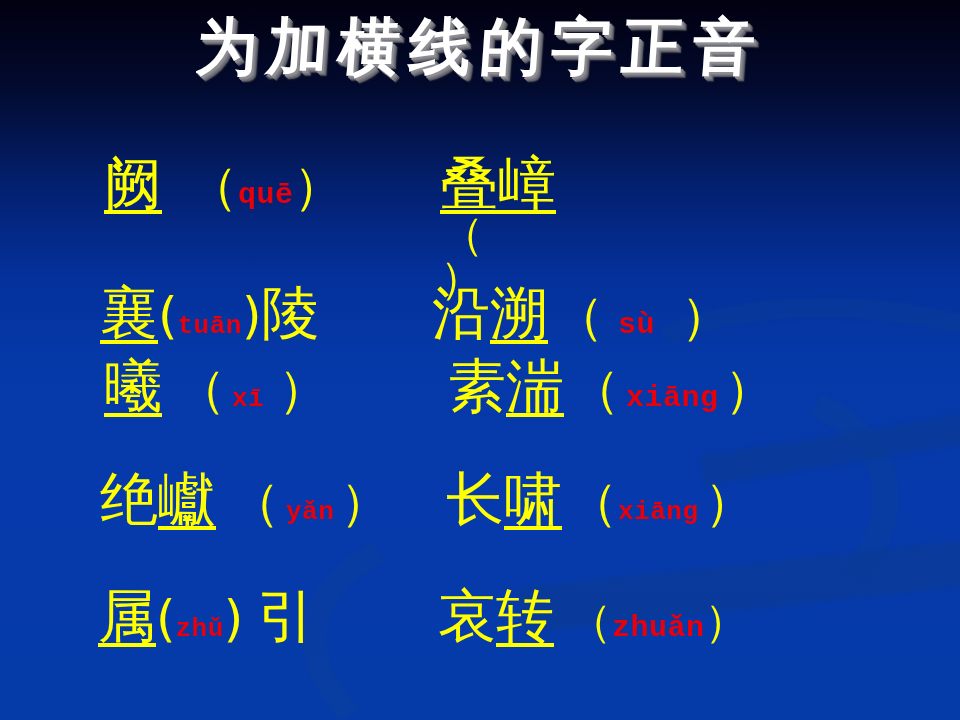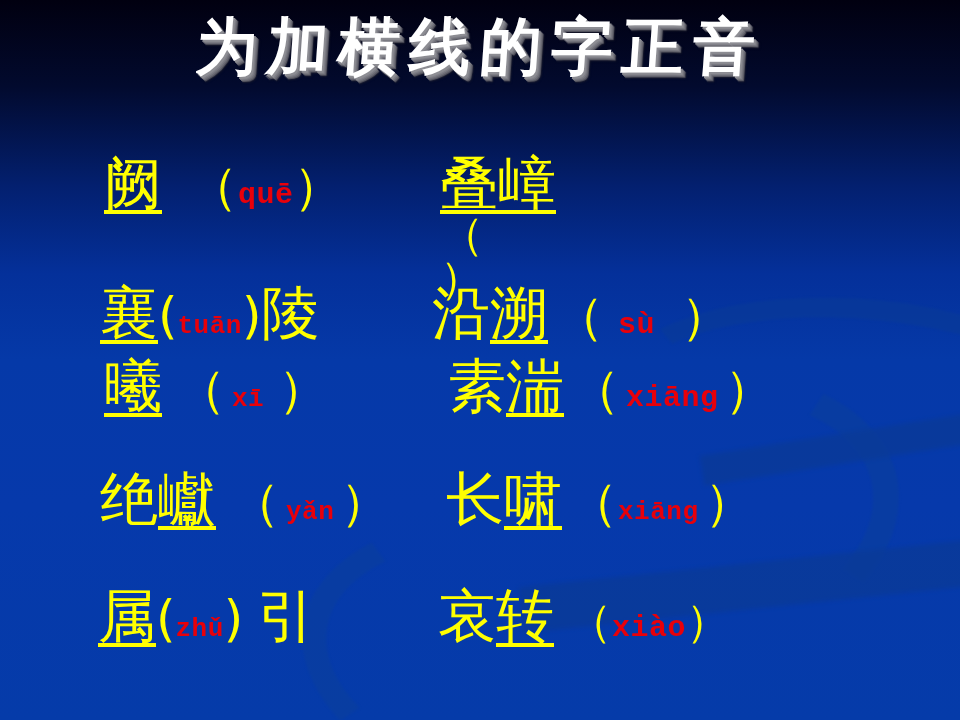--- a/index.html
+++ b/index.html
@@ -262,19 +262,19 @@
         <span class="pinyin sm">zhǔ</span>
         <span class="paren">)</span>
         <span class="sp-s"></span>
         <span class="hanzi">引</span>
       </div>
       <div class="col col-right" style="left:438px;">
         <span class="hanzi">哀</span>
         <span class="hanzi u">转</span>
         <span class="sp-s"></span>
         <span class="paren small">（</span>
-        <span class="pinyin">xiào</span>
+        <span class="pinyin">zhuǎn</span>
         <span class="paren small">）</span>
       </div>
     </div>
 
   </div>
 </div>
 
 </body></html>

